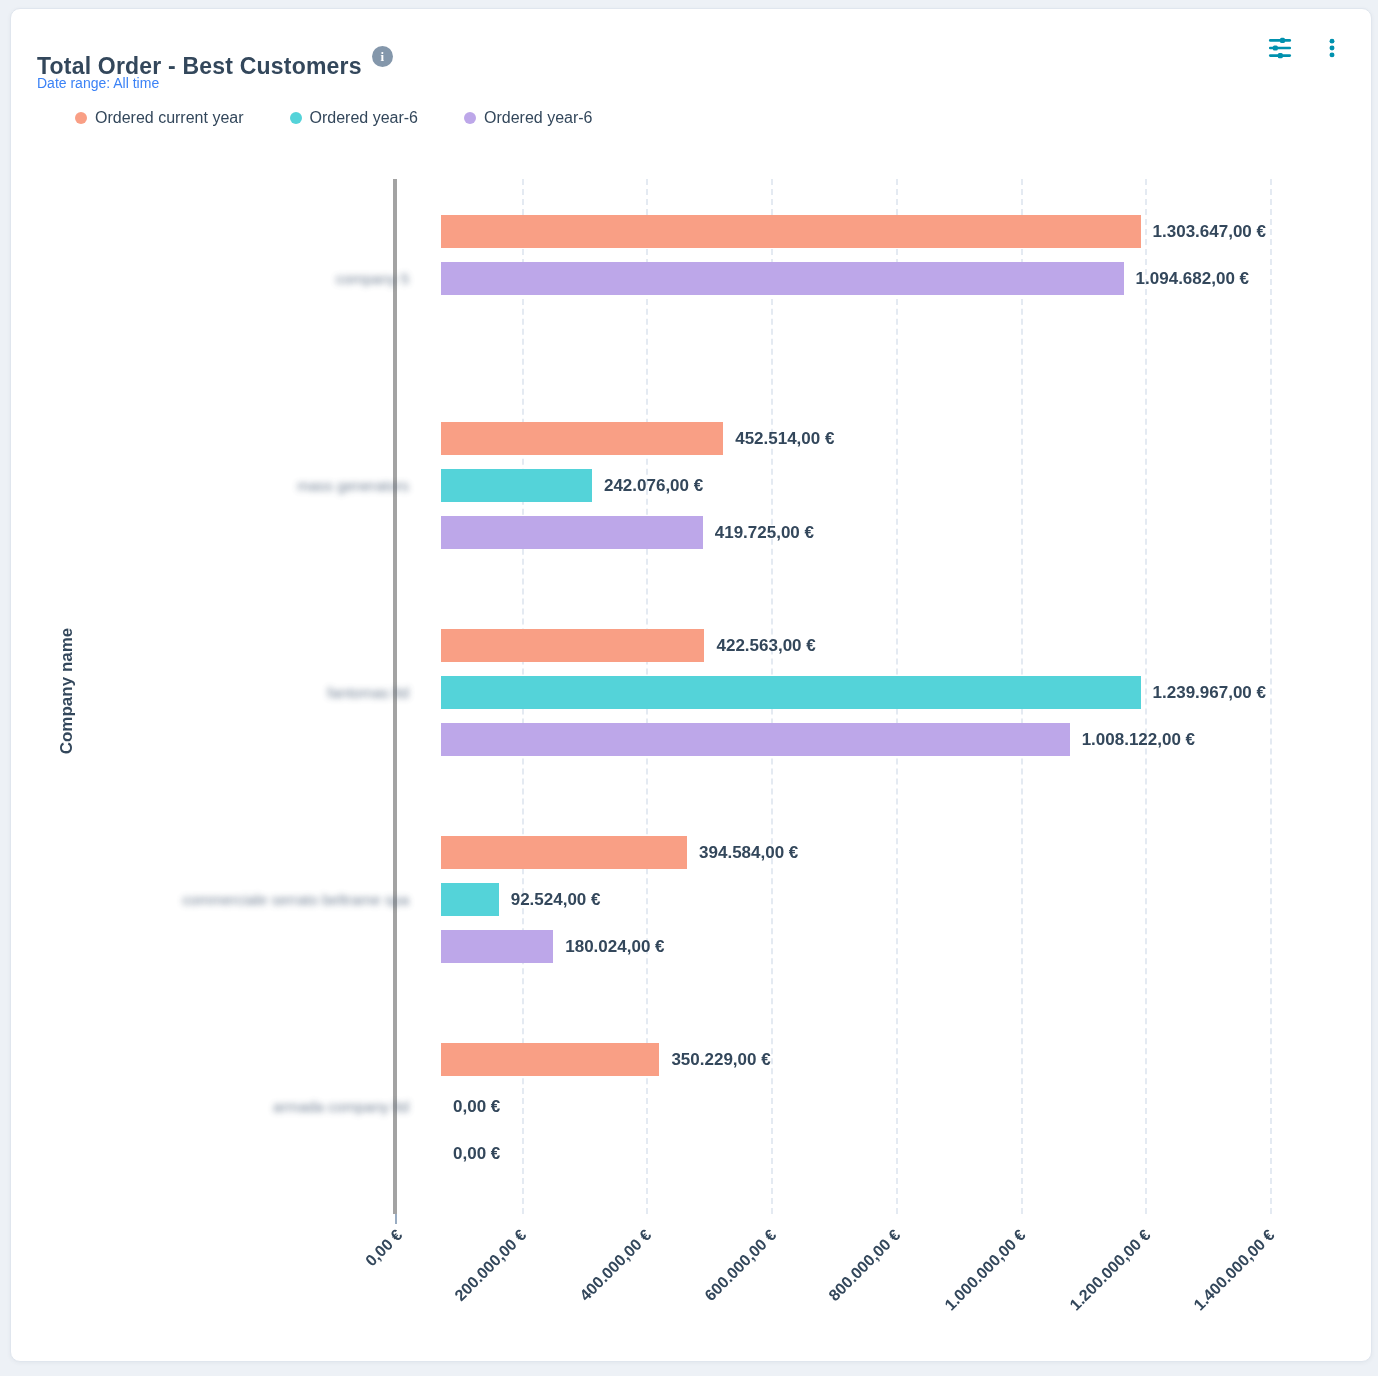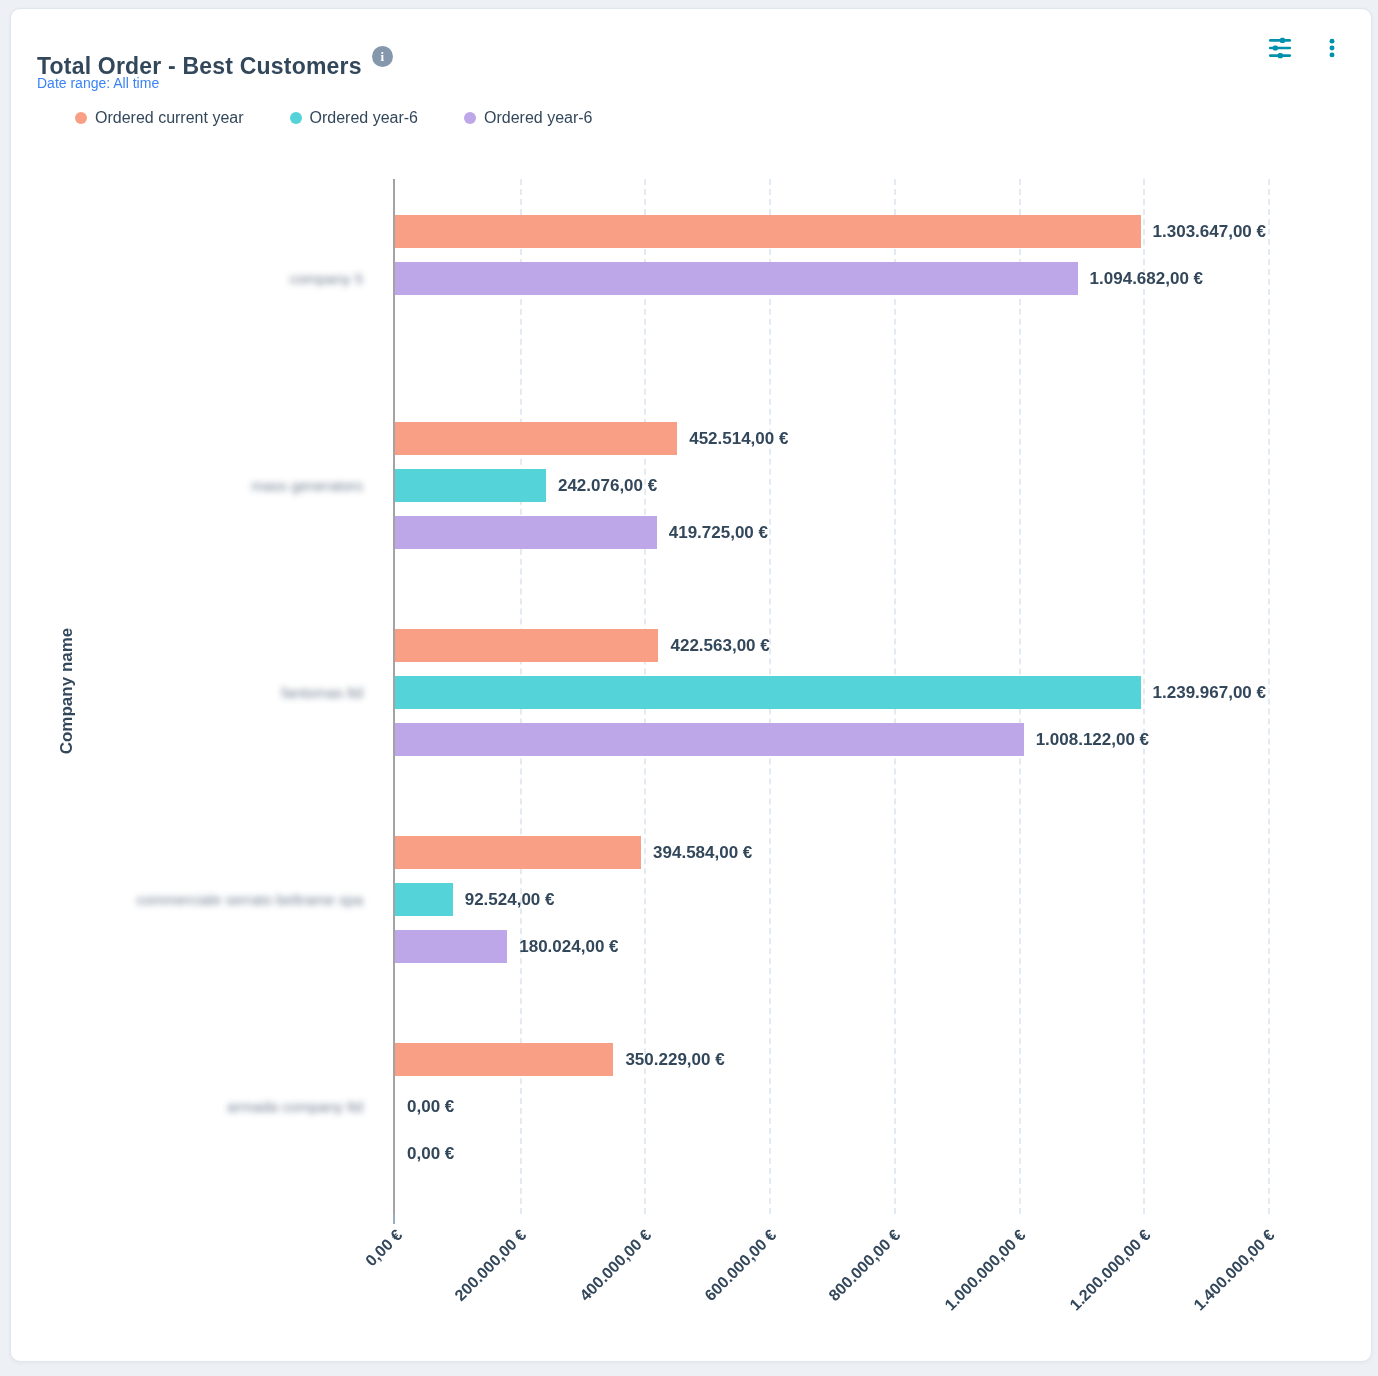--- a/index.html
+++ b/index.html
@@ -14,21 +14,21 @@
     display:inline-flex;align-items:center;justify-content:center;font-size:13px;font-weight:700;
     font-family:"Liberation Serif", serif;cursor:pointer;}
   .actions{margin-left:auto;display:flex;align-items:center;gap:26px;margin-top:2px;}
   .icon-btn{width:26px;height:26px;cursor:pointer;display:flex;align-items:center;justify-content:center;}
   .date-range{position:absolute;left:26px;top:66px;font-size:14px;color:#3b82f6;}
   .legend{position:absolute;left:64px;top:100px;display:flex;align-items:center;gap:46px;}
   .legend-item{display:flex;align-items:center;gap:8px;cursor:pointer;}
   .legend-dot{width:12px;height:12px;border-radius:50%;}
   .legend-label{font-size:16px;color:#33475b;}
   .chart{position:absolute;left:382px;top:170px;}
-  .plot{position:relative;width:873px;height:1035px;border-left:2px solid #a3a3a3;}
+  .plot{position:relative;width:873px;height:1035px;border-left:4px solid #a3a3a3;padding-left:44px;}
   .gridline{position:absolute;top:0;bottom:0;width:0;border-left:2px dashed #e4eaf2;}
   .zero-tick{position:absolute;left:-2px;bottom:-10px;width:2px;height:10px;background:#99acc2;}
   .group{position:relative;height:207px;padding-top:36px;}
   .bar-row{display:flex;align-items:center;height:33px;margin-bottom:14px;}
   .bar-row:last-child{margin-bottom:16px;}
   .bar{height:33px;}
   .value-label{margin-left:12px;font-size:17px;font-weight:700;color:#33475b;white-space:nowrap;}
   .cat-label{position:absolute;right:calc(100% + 32px);top:99px;transform:translateY(-50%);
     font-size:15px;color:#4f627a;white-space:nowrap;filter:blur(3px);opacity:.8;}
   .y-title{position:absolute;left:-326px;top:512px;transform:translate(-50%,-50%) rotate(-90deg);

